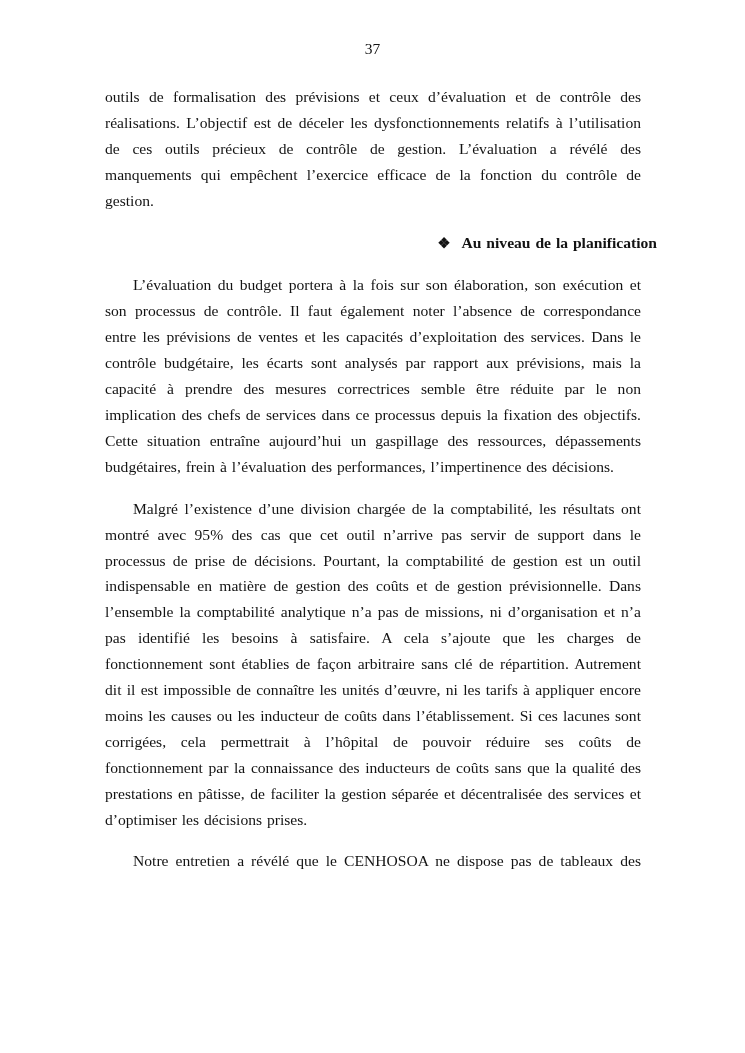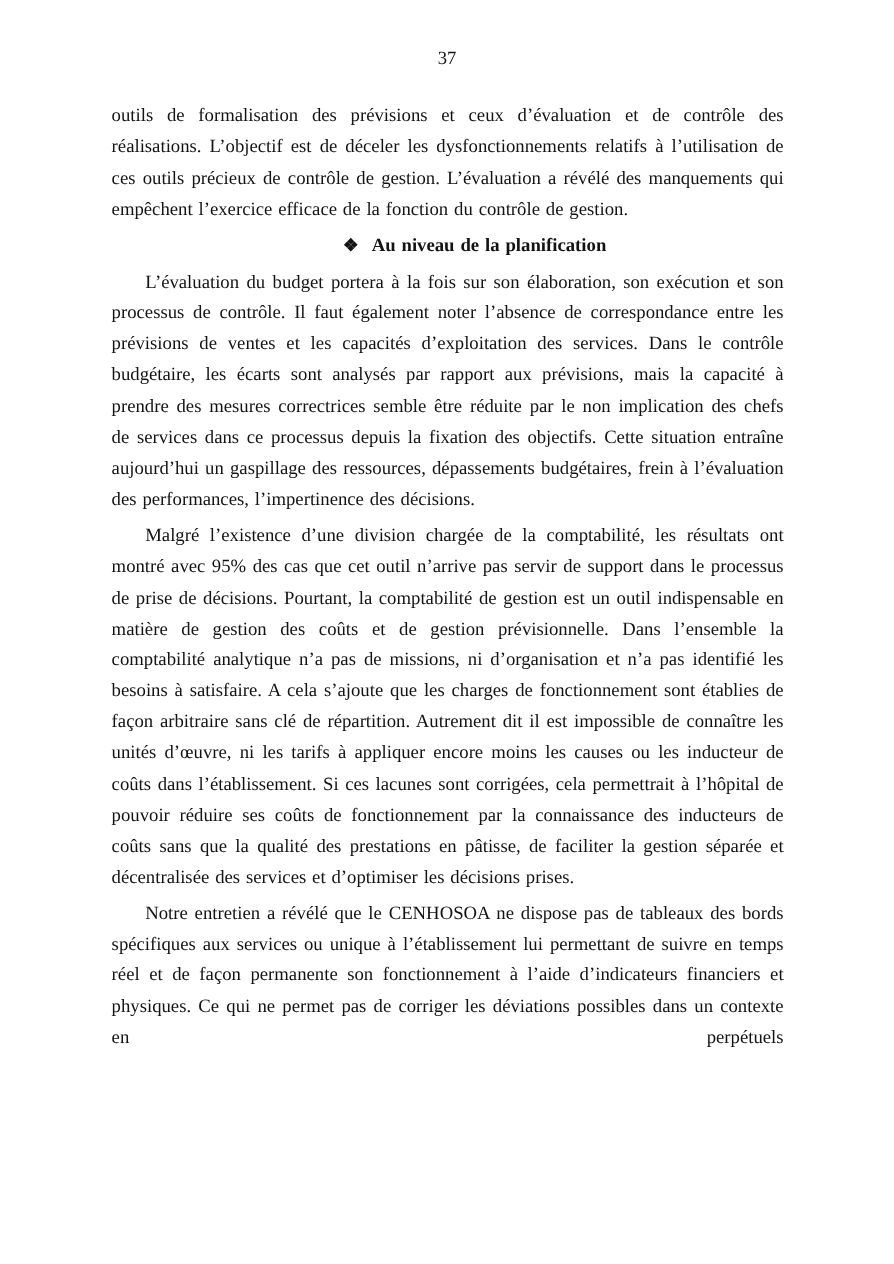--- a/index.html
+++ b/index.html
@@ -24,34 +24,34 @@
     line-height: 22px;
   }
   .content {
     margin: 24px 88px 0 89px; 
     font-size: 15.6px;
     line-height: 25.9px;
     text-align: justify;
     word-spacing: 1px;
   }
   .para {
-    margin: 4px;
+    margin: 16px;
     text-align: justify;
     font-family: Liberation Serif, serif;
   }
   .para.indent {
     text-indent: 28px;
   }
   .para.continues {
     text-align-last: justify; 
   }
   .heading {
     margin: 0;
     font-weight: bold;
-    text-align: center;
+    text-align: right;
     padding-left: 45px;
     text-indent: 0;
   }
   .heading .bullet {
     font-weight: bold;
     margin-right: 11px;
     font-size: 14.5px;
   }
 </style>
 </head>

